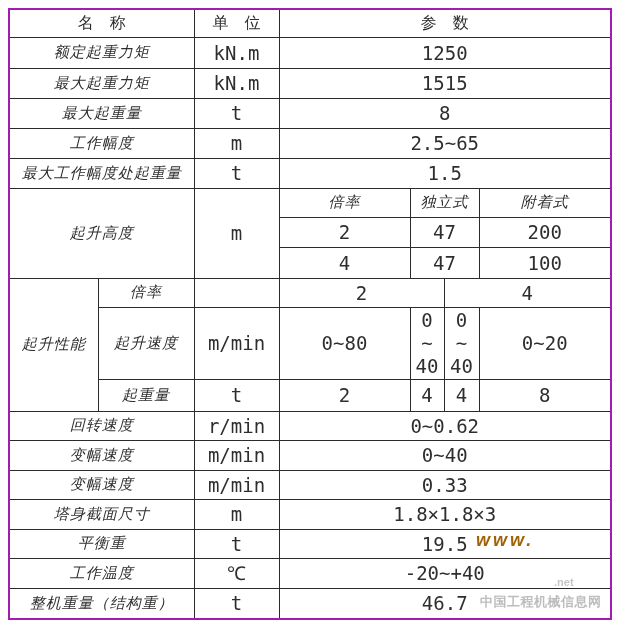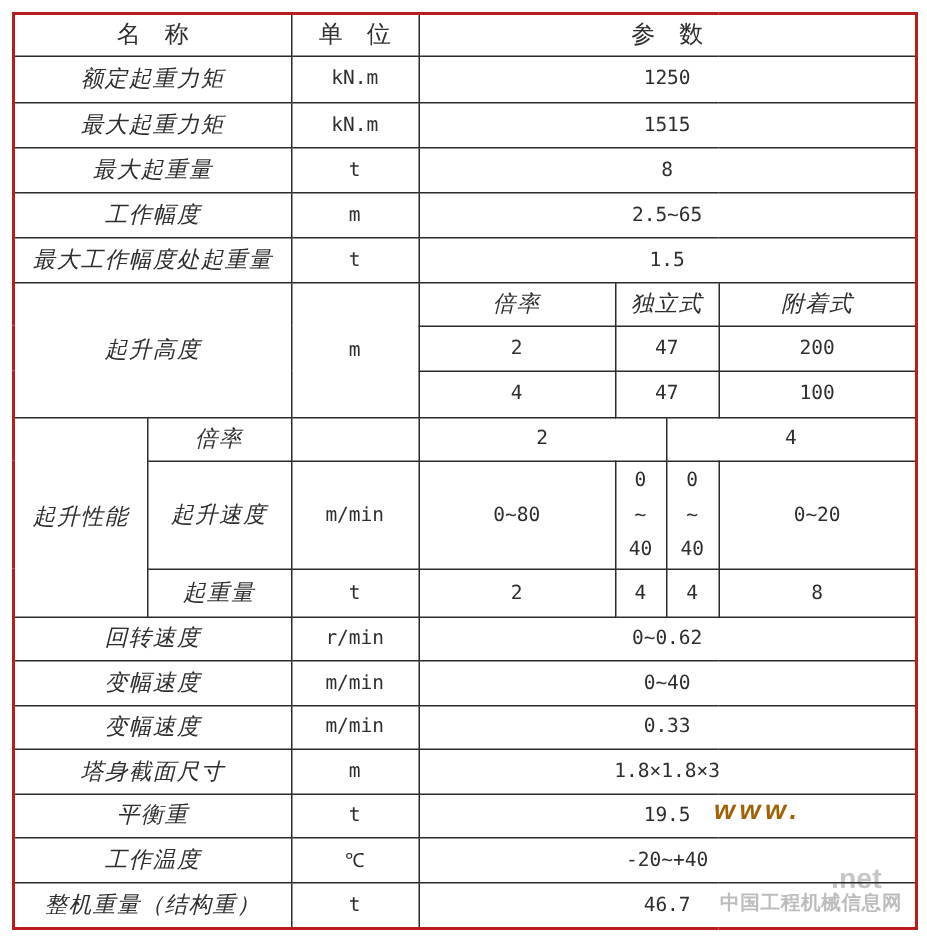--- a/index.html
+++ b/index.html
@@ -46,21 +46,21 @@
     font-size: 54px;
     line-height: 46px;
     color: #f4f4f4;
     -webkit-text-stroke: 1.5px #c3c3c3;
     letter-spacing: 1px;
   }
   .wm-net {
     position: absolute;
     left: 102px;
     top: 50px;
-    font-size: 19px;
+    font-size: 11px;
     font-weight: bold;
     color: #c6c6c6;
   }
   .wm-site {
     position: absolute;
     left: 14px;
     top: 67px;
     font-size: 13px;
     font-weight: bold;
     letter-spacing: 0.5px;
@@ -84,35 +84,35 @@
   }
   table.spec th, table.spec td {
     border: 1px solid #2b2b2b;
     padding: 0;
     text-align: center;
     vertical-align: middle;
     overflow: hidden;
     background: transparent;
   }
   table.spec {
-    border: 2px solid #b91c1c;
+    border: 2px solid #a21caf;
   }
   .cn {
     font-size: 15px;
     font-weight: normal;
     letter-spacing: 1px;
     font-style: italic;
   }
   .hdr {
     font-size: 16px;
     font-weight: normal;
   }
   .val {
     font-family: "DejaVu Sans Mono", "Liberation Mono", monospace;
-    font-size: 13px;
+    font-size: 19px;
   }
   td.top-align {
     vertical-align: top;
     padding-top: 4px;
   }
   td.narrow-stack {
     vertical-align: top;
     line-height: 23px;
     padding-top: 2px;
   }

